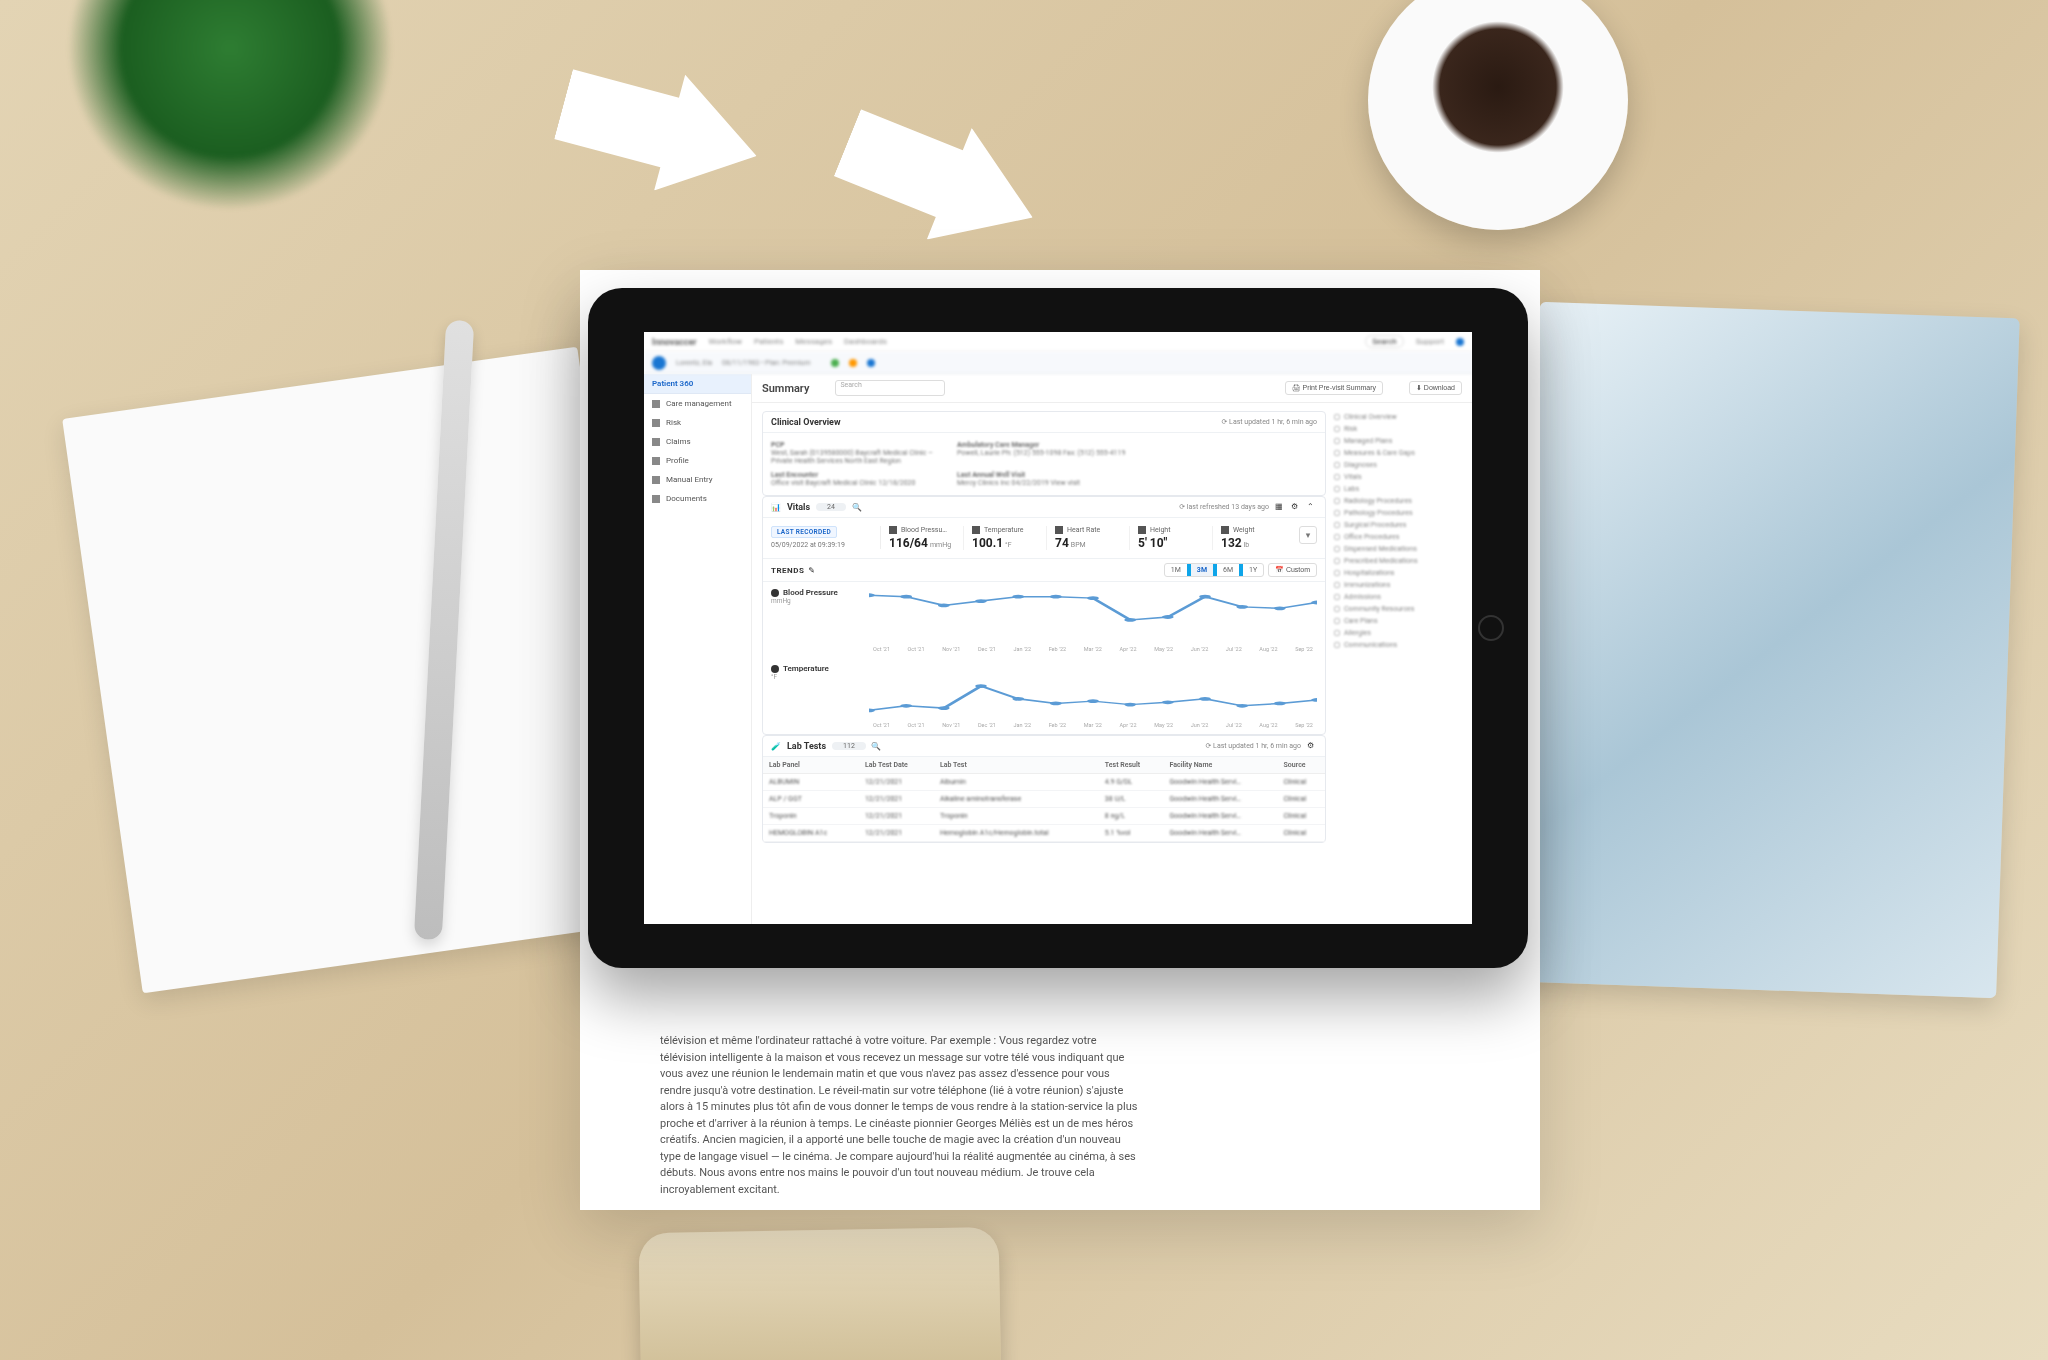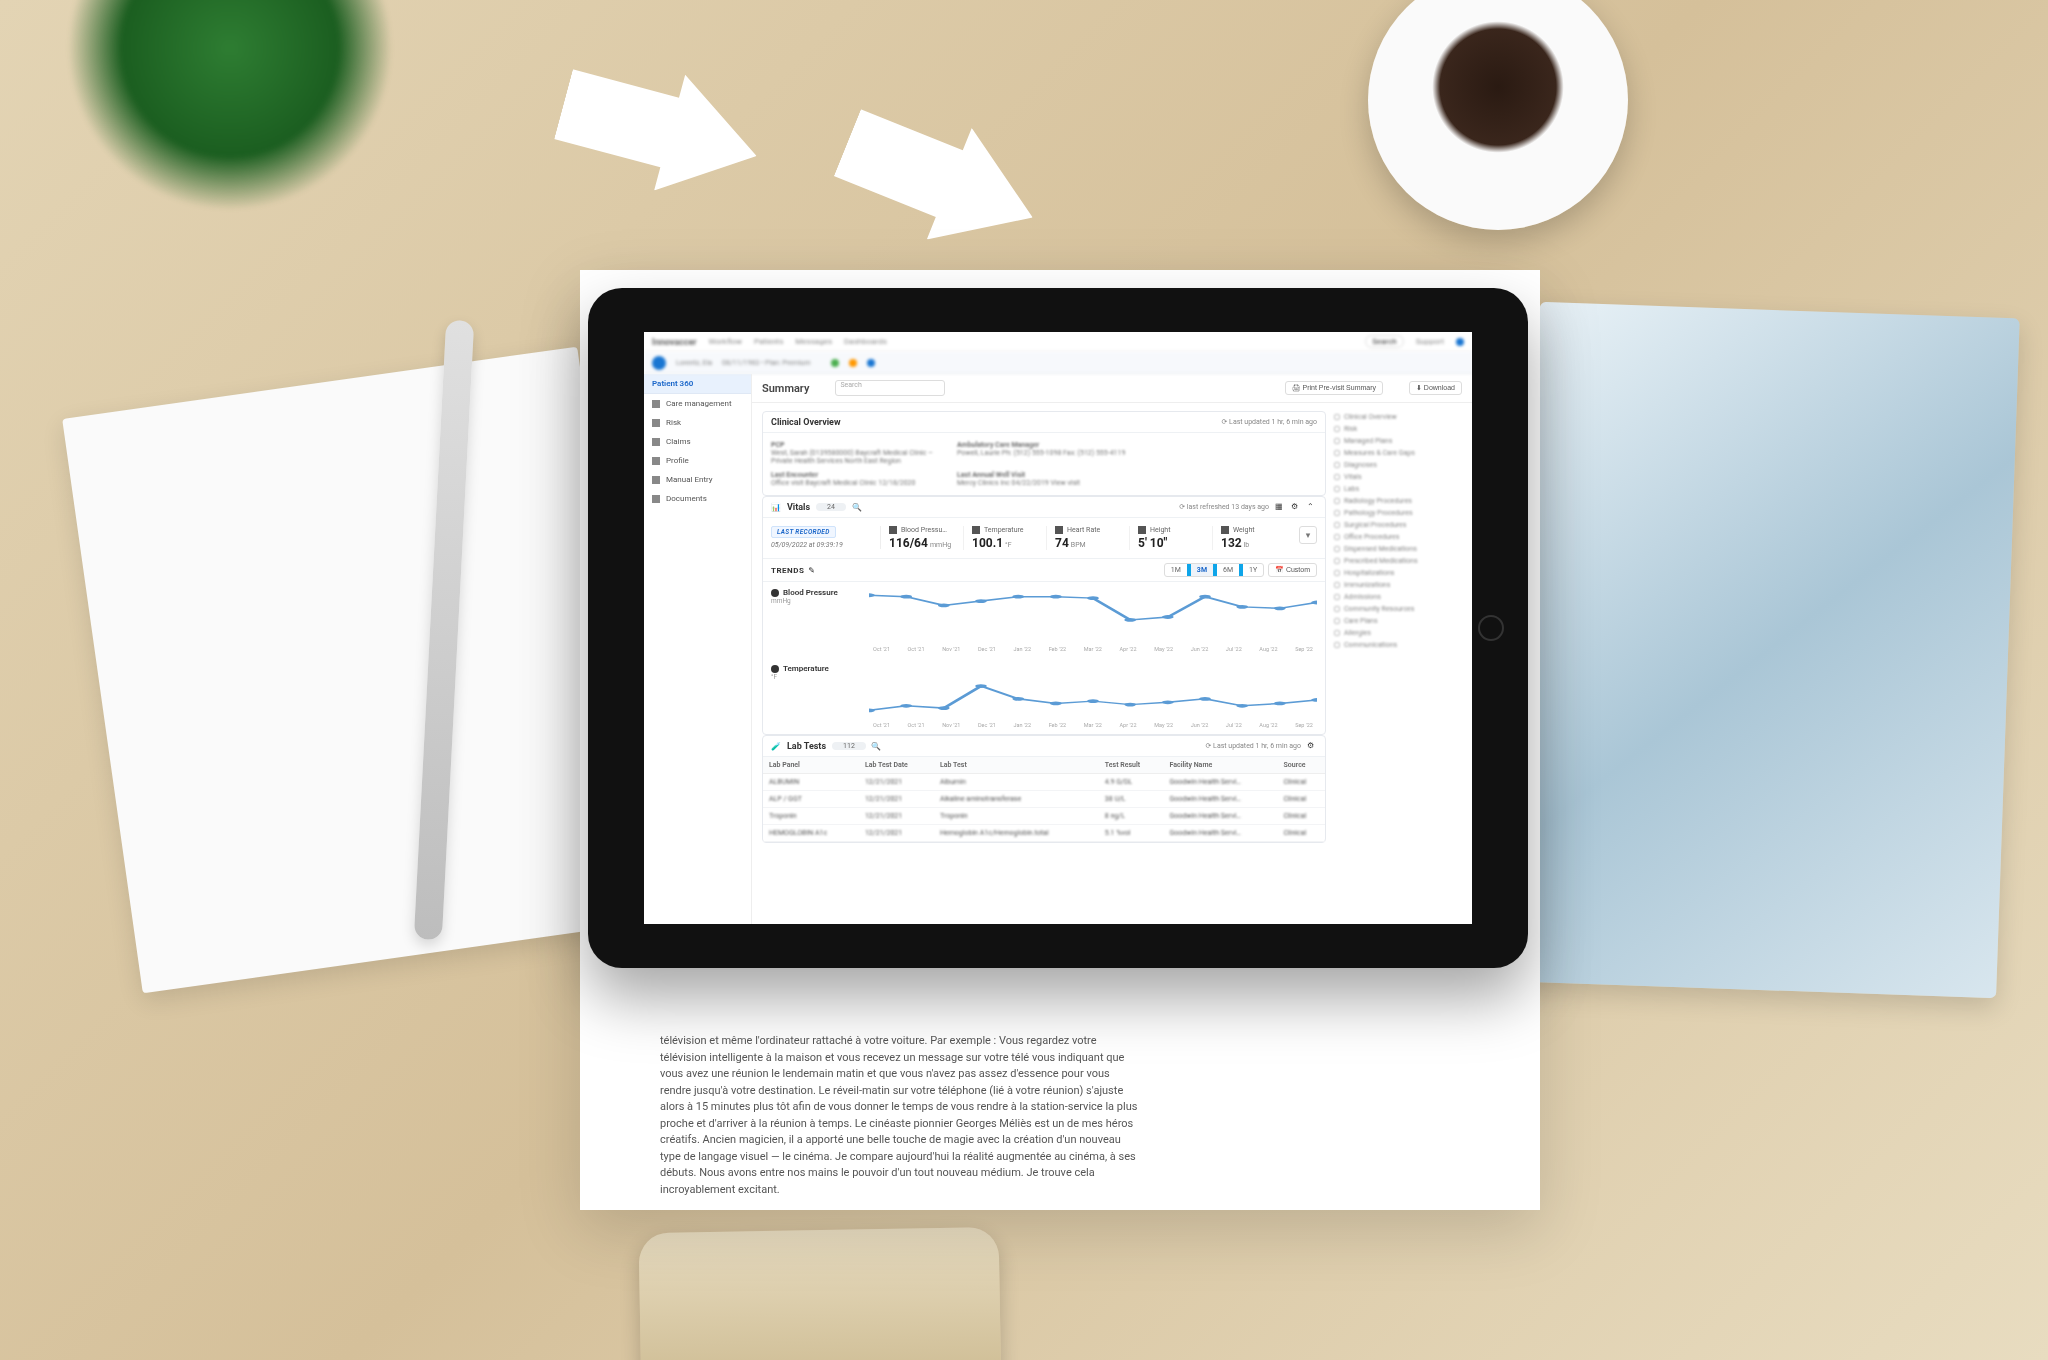--- a/index.html
+++ b/index.html
@@ -66,21 +66,21 @@
   .card-hdr .chip{background:#eef1f4; padding:0 11px; border-radius:7px; font-size:7px; color:#666;}
   .card-hdr .spacer{flex:1}
   .refresh{font-size:7px; color:#888;}
   .ico{width:10px;height:10px;display:inline-block;}
 
   .overview-body{filter:blur(1.2px); padding:8px; display:grid; grid-template-columns:repeat(3,1fr); gap:6px 12px; font-size:7px; color:#777;}
   .overview-body .lbl{font-weight:600;color:#666;}
 
   
   .vitals-row{display:flex; align-items:flex-start; padding:8px;}
-  .last-rec{width:110px; border-right:1px solid #eee; padding-right:6px;font-style:italic;}
+  .last-rec{width:110px; border-right:1px solid #eee; padding-right:6px;}
   .last-rec .tag{display:inline-block; border:1px solid #cfe3fb; color:#1a66c9; background:#f0f6ff; padding:1px 5px; font-size:6.5px; border-radius:2px; font-weight:600; letter-spacing:.3px;}
   .last-rec .ts{font-size:7px; color:#777; margin-top:3px;}
   .vitals{flex:1; display:flex;}
   .vital{flex:1; padding:0 8px; border-right:1px solid #f1f1f1;}
   .vital:last-child{border-right:none;}
   .v-lbl{font-size:7px; color:#666; display:flex; align-items:center; gap:4px; margin-bottom:2px;}
   .v-lbl .vico{width:8px;height:8px;background:#555;}
   .v-val{font-size:12px; font-weight:700; color:#222;}
   .v-val .unit{font-size:7px; font-weight:400; color:#888; margin-left:2px;}
   .more{width:18px;height:18px;border:1px solid #ddd;border-radius:3px;display:flex;align-items:center;justify-content:center;font-size:9px;color:#777;margin-left:4px;cursor:pointer;}

